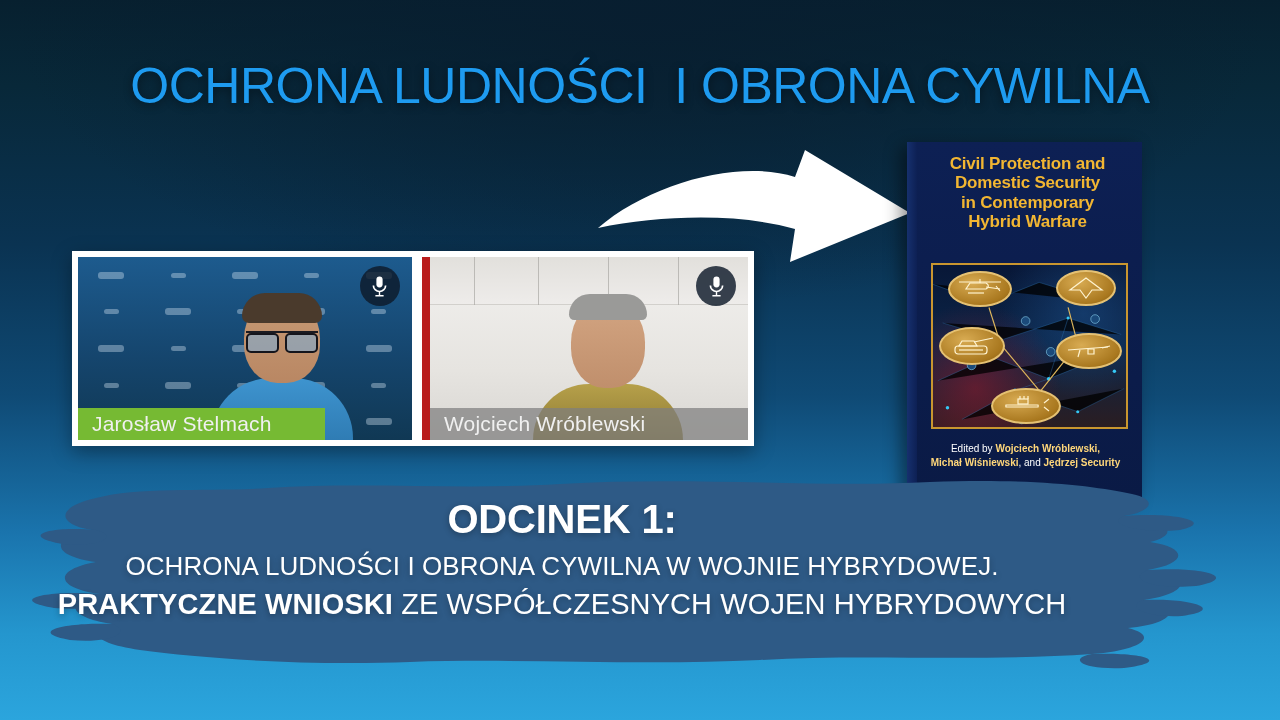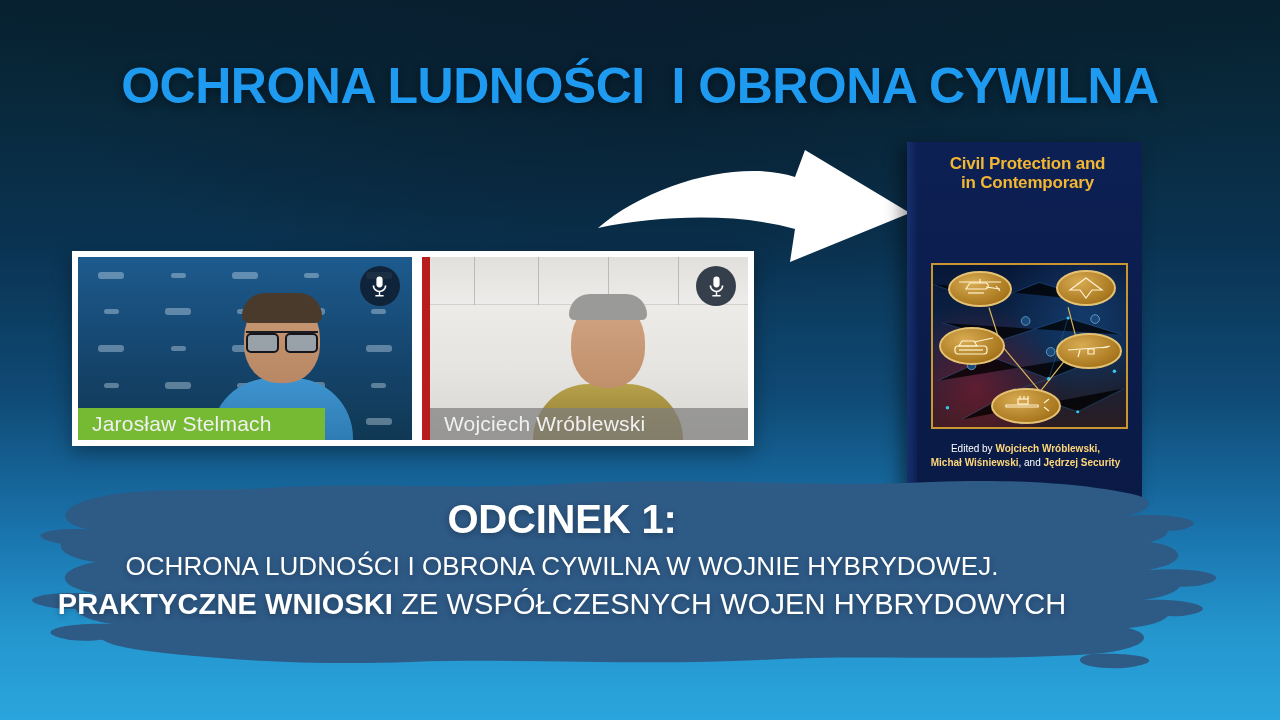--- a/index.html
+++ b/index.html
@@ -24,21 +24,21 @@
         #1a74ad 74%,
         #2496ce 88%,
         #2ba5dd 100%);
     overflow:hidden;
   }
 
   
   .headline{
     position:absolute; top:57px; left:0; width:1280px;
     text-align:center;
-    font-weight:bold;
+    font-weight:normal;
     font-size:50px;
     letter-spacing:-0.5px;
     color:#1e9bf0;
     white-space:pre;
     text-shadow:0 2px 10px rgba(0,0,0,0.45);
   }
 
   
   .arrow{
     position:absolute; left:590px; top:135px;
@@ -356,21 +356,23 @@
       </div>
 
     </div>
   </div>
 
   <div class="book">
     <div class="spine"></div>
 
     <div class="book-title">
       <div>Civil Protection and</div>
+      <div>Domestic Security</div>
       <div>in Contemporary</div>
+      <div>Hybrid Warfare</div>
     </div>
 
     <div class="book-art">
       <svg class="net" viewBox="0 0 200 166">
         <g stroke="#2f78b8" stroke-width="0.5" opacity="0.75">
           <path d="M5 120 L60 95 L120 118 L190 90"></path>
           <path d="M10 60 L70 78 L140 55 L195 72"></path>
           <path d="M30 160 L85 130 L150 152 L198 128"></path>
           <path d="M0 20 L55 40 L110 18 L175 38"></path>
           <path d="M60 95 L70 78 M120 118 L140 55 M85 130 L120 118"></path>

